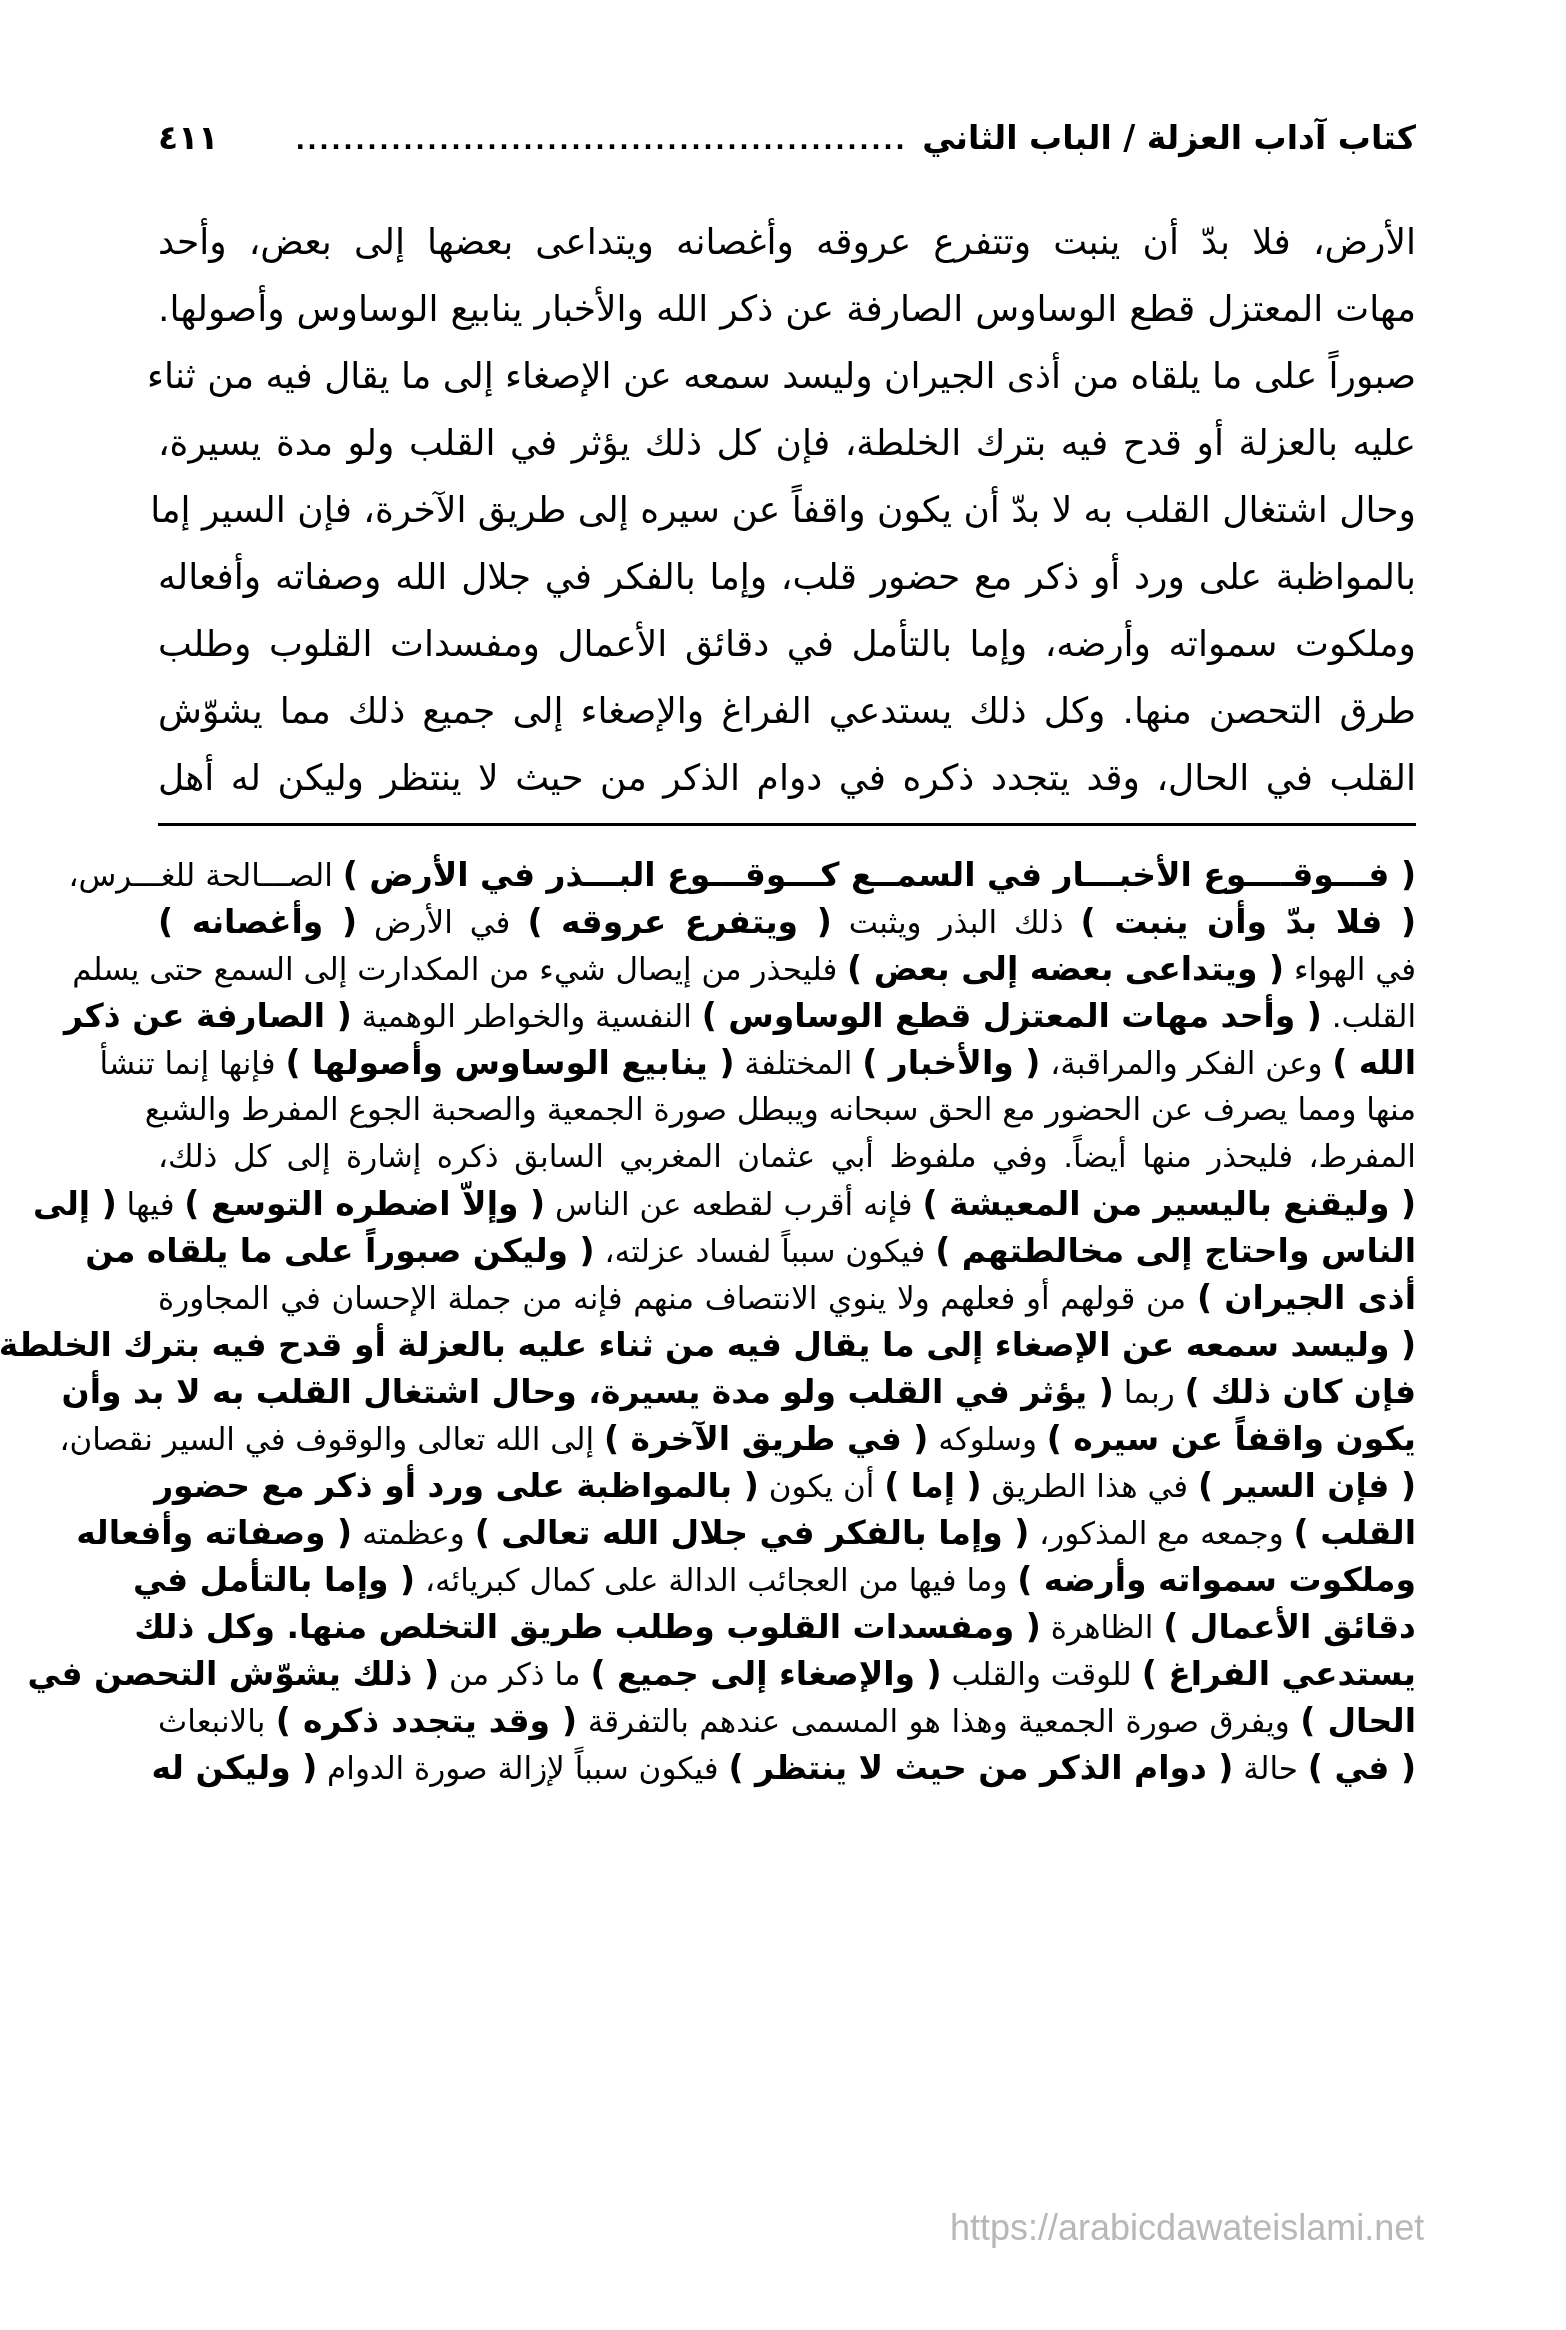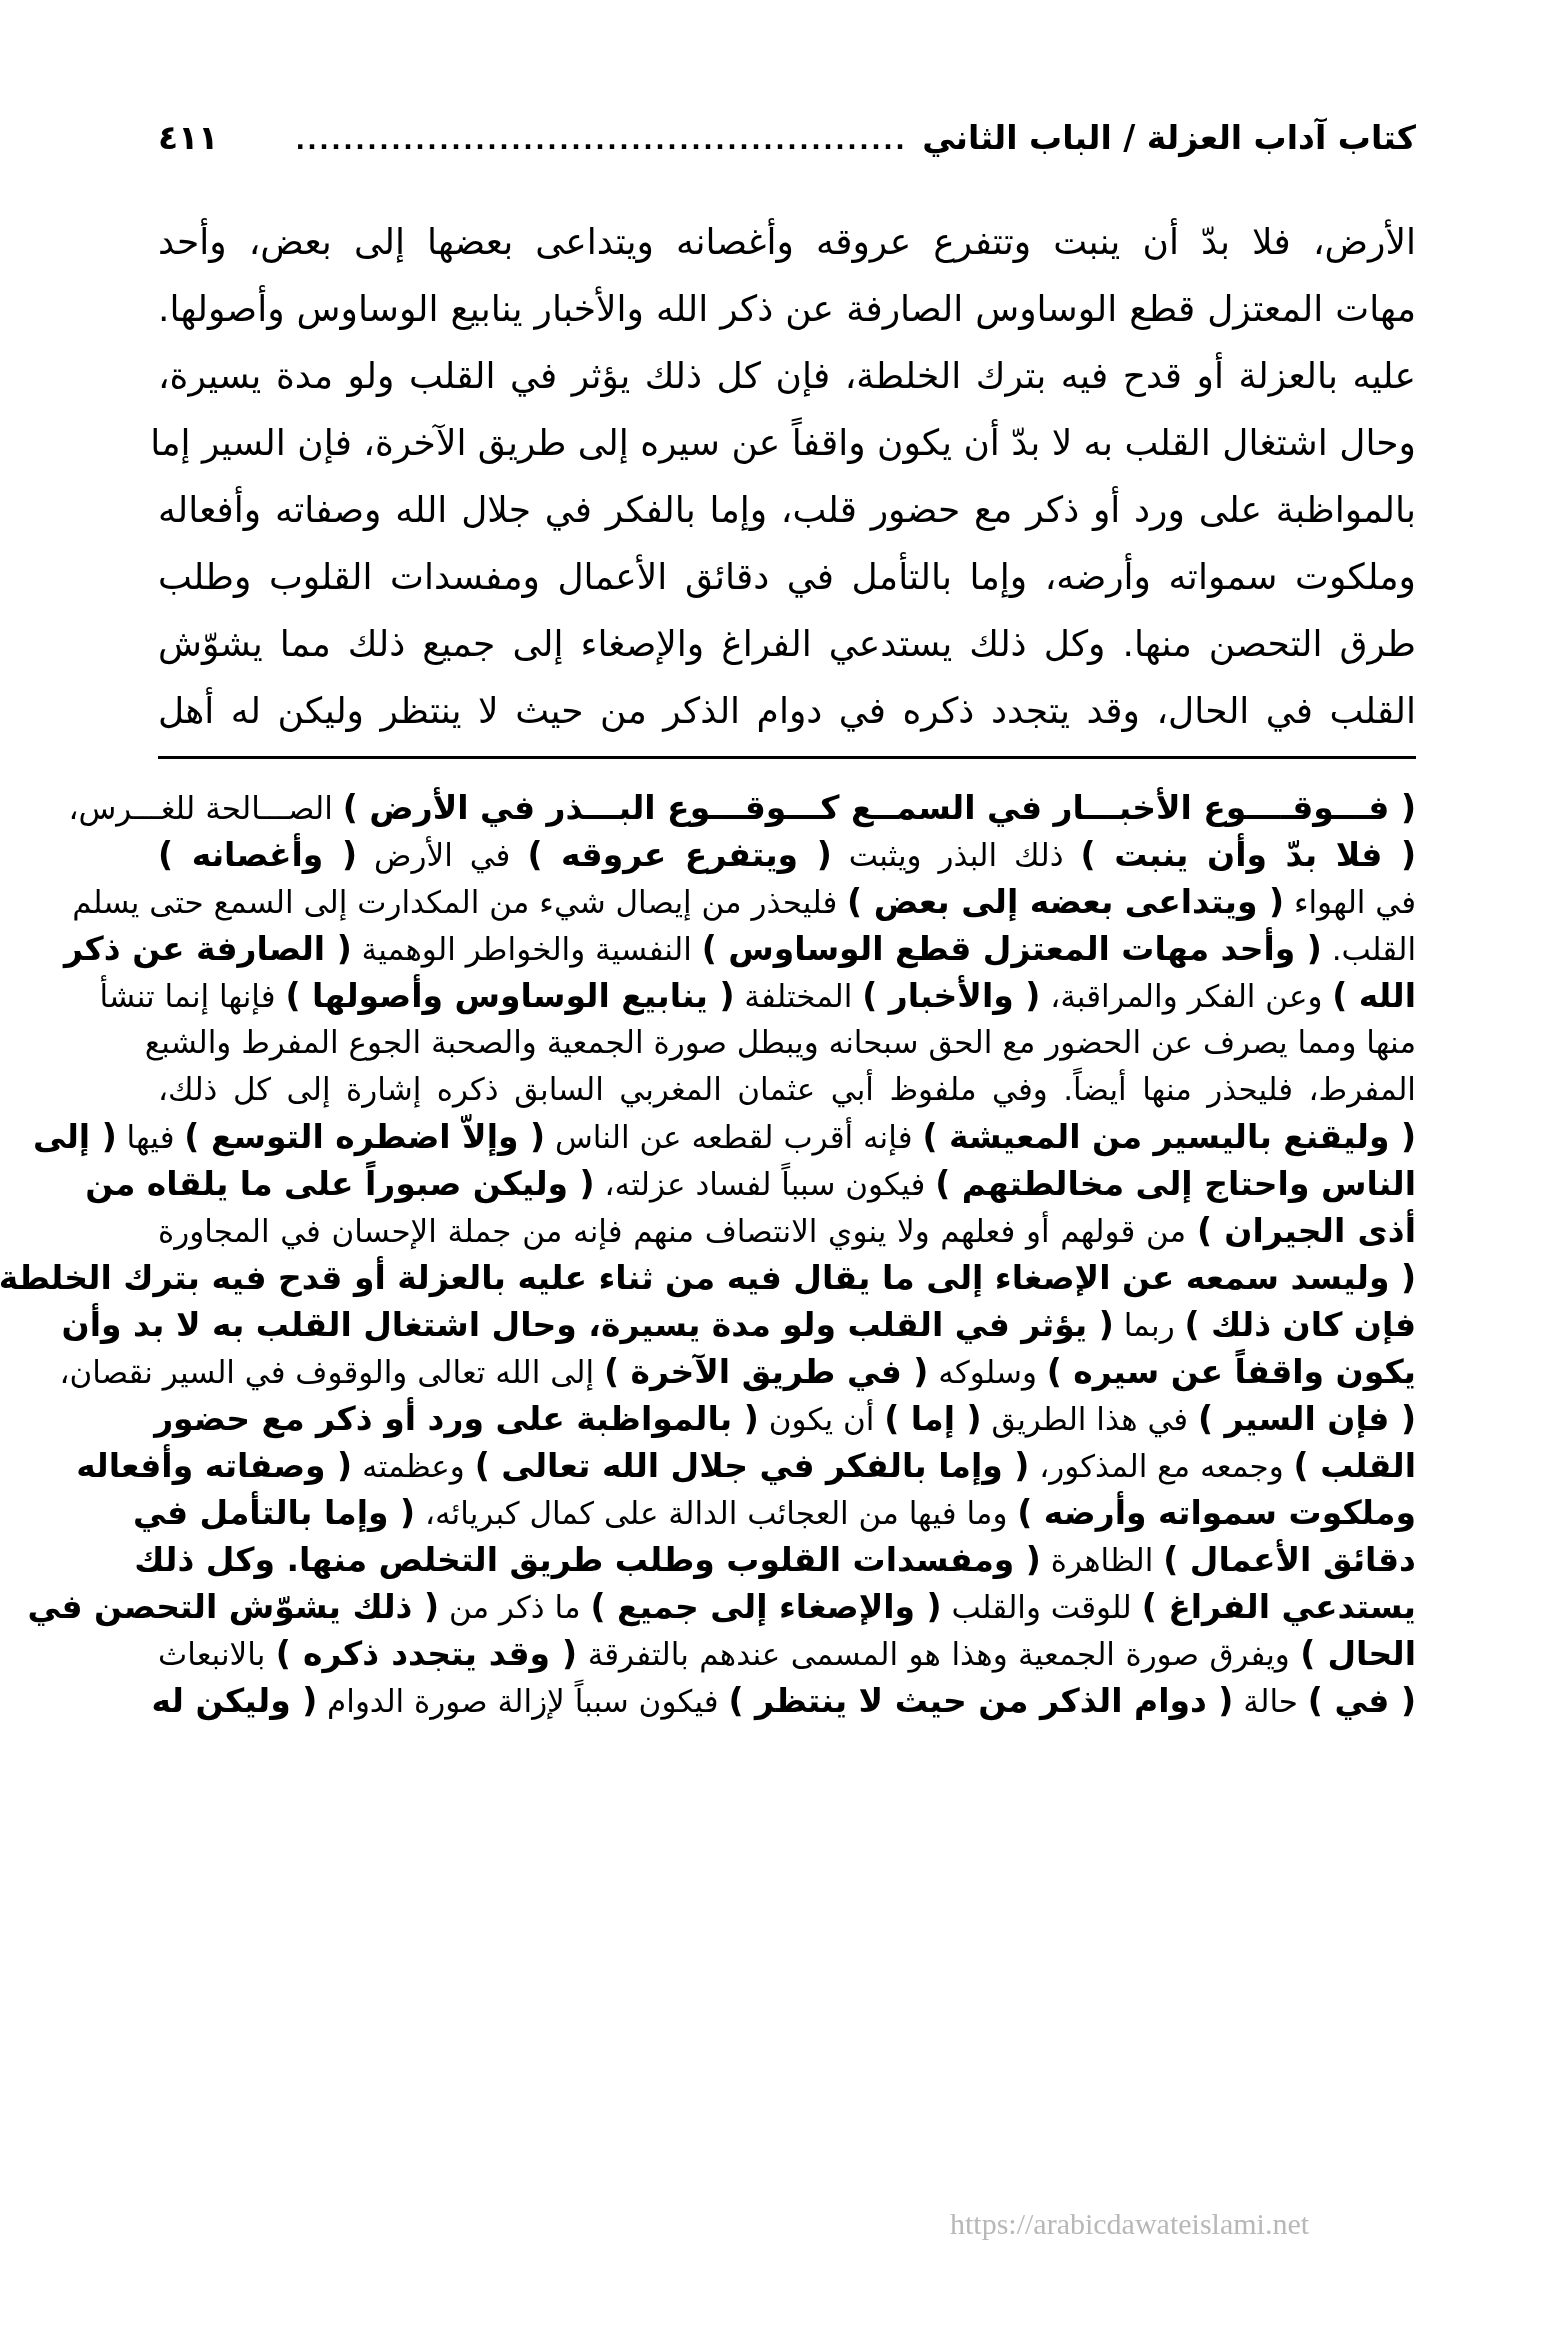--- a/index.html
+++ b/index.html
@@ -23,37 +23,38 @@
   }
   .rule { height: 3.3px; background: #000; margin: 11.7px 0 25px 0; }
 
   .commentary .line {
     font-size: 31px; line-height: 47px; height: 47px; white-space: nowrap;
     text-align: justify; text-align-last: justify; font-weight: normal;
   }
   .commentary .line .b { font-weight: bold; font-size: 33px; margin-top: 33px; }
 
   .watermark {
-    position: absolute; left: 950px; top: 2207px; font-size: 30px; color: #b8b8b8;
-    font-family: Liberation Serif, serif; direction: ltr; text-align: right;
+    position: absolute; left: 950px; top: 2207px; font-size: 36px; color: #b8b8b8;
+    font-family: Liberation Sans, sans-serif; direction: ltr; text-align: right;
   }
 </style>
 </head>
 <body>
 
 <div class="page">
   <div class="header">
     <span class="title">كتاب آداب العزلة / الباب الثاني</span>
     <span class="dots">...................................................</span>
     <span class="pageno">٤١١</span>
   </div>
 
   <div class="main" id="main">
       <div class="line">الأرض، فلا بدّ أن ينبت وتتفرع عروقه وأغصانه ويتداعى بعضها إلى بعض، وأحد</div>
       <div class="line">مهات المعتزل قطع الوساوس الصارفة عن ذكر الله والأخبار ينابيع الوساوس وأصولها.</div>
+      <div class="line">صبوراً على ما يلقاه من أذى الجيران وليسد سمعه عن الإصغاء إلى ما يقال فيه من ثناء</div>
       <div class="line">عليه بالعزلة أو قدح فيه بترك الخلطة، فإن كل ذلك يؤثر في القلب ولو مدة يسيرة،</div>
       <div class="line">وحال اشتغال القلب به لا بدّ أن يكون واقفاً عن سيره إلى طريق الآخرة، فإن السير إما</div>
       <div class="line">بالمواظبة على ورد أو ذكر مع حضور قلب، وإما بالفكر في جلال الله وصفاته وأفعاله</div>
       <div class="line">وملكوت سمواته وأرضه، وإما بالتأمل في دقائق الأعمال ومفسدات القلوب وطلب</div>
       <div class="line">طرق التحصن منها. وكل ذلك يستدعي الفراغ والإصغاء إلى جميع ذلك مما يشوّش</div>
       <div class="line">القلب في الحال، وقد يتجدد ذكره في دوام الذكر من حيث لا ينتظر وليكن له أهل</div>
     </div>
 
   <div class="rule"></div>
 

